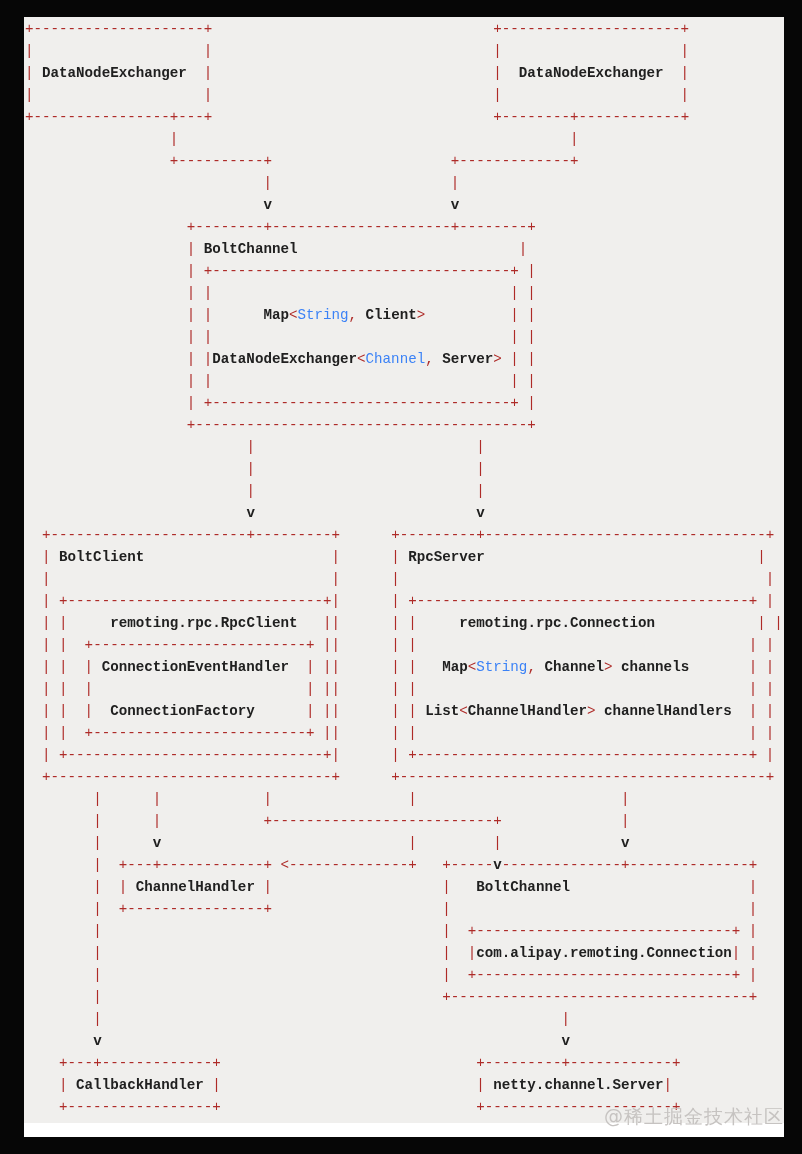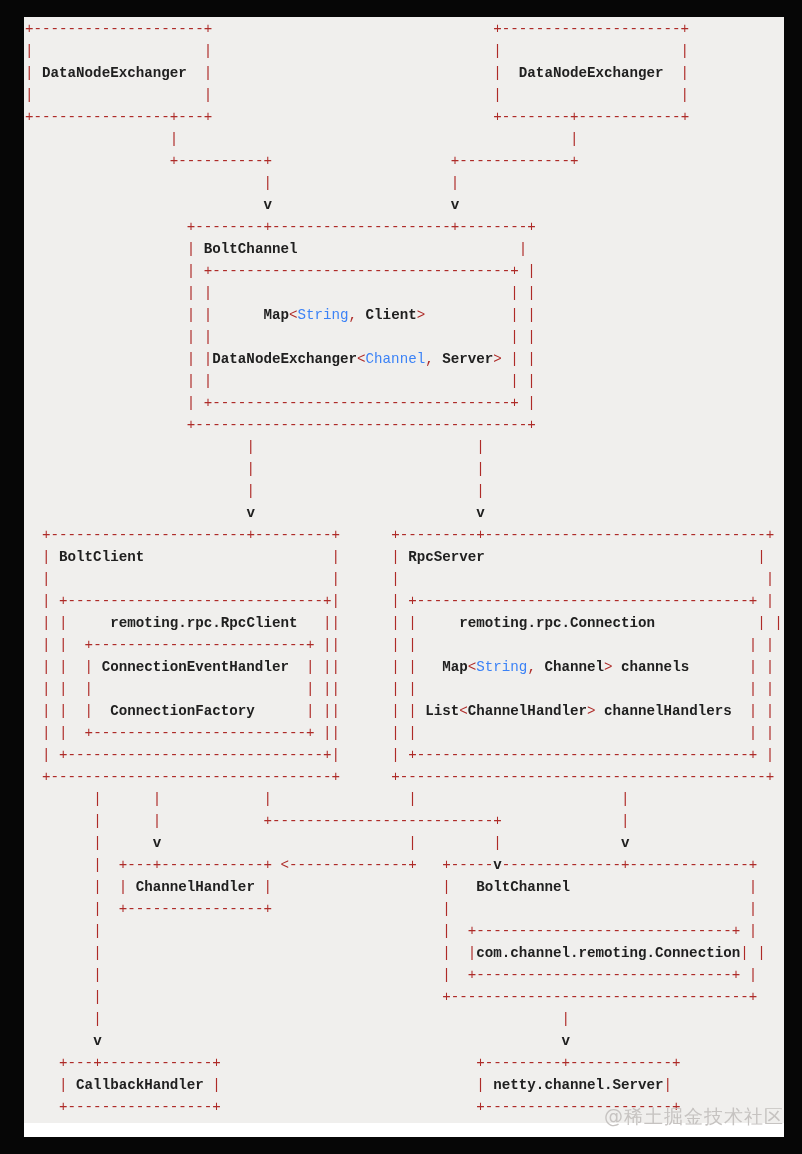--- a/index.html
+++ b/index.html
@@ -71,21 +71,21 @@
 <span><span class="c-r">  | |  +</span><span class="c-r">-------------------------</span><span class="c-r">+ ||</span><span class="c-r">      </span><span class="c-r">| |</span><span class="c-r">                                       </span><span class="c-r">| |</span></span>
 <span><span class="c-r">  | +</span><span class="c-r">------------------------------</span><span class="c-r">+|</span><span class="c-r">      </span><span class="c-r">| +</span><span class="c-r">---------------------------------------</span><span class="c-r">+ |</span></span>
 <span><span class="c-r">  +</span><span class="c-r">---------------------------------</span><span class="c-r">+</span><span class="c-r">      </span><span class="c-r">+</span><span class="c-r">-------------------------------------------</span><span class="c-r">+</span></span>
 <span><span class="c-r">        </span><span class="c-r">|</span><span class="c-r">      </span><span class="c-r">|</span><span class="c-r">            </span><span class="c-r">|</span><span class="c-r">                </span><span class="c-r">|</span><span class="c-r">                        </span><span class="c-r">|</span></span>
 <span><span class="c-r">        </span><span class="c-r">|</span><span class="c-r">      </span><span class="c-r">|</span><span class="c-r">            </span><span class="c-r">+</span><span class="c-r">--------------------------</span><span class="c-r">+</span><span class="c-r">              </span><span class="c-r">|</span></span>
 <span><span class="c-r">        </span><span class="c-r">|</span><span class="c-r">      </span><span class="c-k">v</span><span class="c-r">                             </span><span class="c-r">|</span><span class="c-r">         </span><span class="c-r">|</span><span class="c-r">              </span><span class="c-k">v</span></span>
 <span><span class="c-r">        </span><span class="c-r">|  +</span><span class="c-r">---</span><span class="c-r">+</span><span class="c-r">------------</span><span class="c-r">+ </span><span class="c-r">&lt;</span><span class="c-r">--------------</span><span class="c-r">+</span><span class="c-r">   </span><span class="c-r">+</span><span class="c-r">-----</span><span class="c-k">v</span><span class="c-r">--------------</span><span class="c-r">+</span><span class="c-r">--------------</span><span class="c-r">+</span></span>
 <span><span class="c-r">        </span><span class="c-r">|  | </span><span class="c-k">ChannelHandler</span><span class="c-r"> |</span><span class="c-r">                    </span><span class="c-r">|   </span><span class="c-k">BoltChannel</span><span class="c-r">                     </span><span class="c-r">|</span></span>
 <span><span class="c-r">        </span><span class="c-r">|  +</span><span class="c-r">----------------</span><span class="c-r">+</span><span class="c-r">                    </span><span class="c-r">|</span><span class="c-r">                                   </span><span class="c-r">|</span></span>
 <span><span class="c-r">        </span><span class="c-r">|</span><span class="c-r">                                        </span><span class="c-r">|  +</span><span class="c-r">------------------------------</span><span class="c-r">+ |</span></span>
-<span><span class="c-r">        </span><span class="c-r">|</span><span class="c-r">                                        </span><span class="c-r">|  |</span><span class="c-k">com.channel.remoting.Connection</span><span class="c-r">| |</span></span>
+<span><span class="c-r">        </span><span class="c-r">|</span><span class="c-r">                                        </span><span class="c-r">|  |</span><span class="c-k">com.alipay.remoting.Connection</span><span class="c-r">| |</span></span>
 <span><span class="c-r">        </span><span class="c-r">|</span><span class="c-r">                                        </span><span class="c-r">|  +</span><span class="c-r">------------------------------</span><span class="c-r">+ |</span></span>
 <span><span class="c-r">        </span><span class="c-r">|</span><span class="c-r">                                        </span><span class="c-r">+</span><span class="c-r">-----------------------------------</span><span class="c-r">+</span></span>
 <span><span class="c-r">        </span><span class="c-r">|</span><span class="c-r">                                                      </span><span class="c-r">|</span></span>
 <span><span class="c-k">        </span><span class="c-k">v</span><span class="c-k">                                                      </span><span class="c-k">v</span></span>
 <span><span class="c-r">    </span><span class="c-r">+</span><span class="c-r">---</span><span class="c-r">+</span><span class="c-r">-------------</span><span class="c-r">+</span><span class="c-r">                              </span><span class="c-r">+</span><span class="c-r">---------</span><span class="c-r">+</span><span class="c-r">------------</span><span class="c-r">+</span></span>
 <span><span class="c-r">    </span><span class="c-r">| </span><span class="c-k">CallbackHandler</span><span class="c-r"> |</span><span class="c-r">                              </span><span class="c-r">| </span><span class="c-k">netty.channel.Server</span><span class="c-r">|</span></span>
 <span><span class="c-r">    </span><span class="c-r">+</span><span class="c-r">-----------------</span><span class="c-r">+</span><span class="c-r">                              </span><span class="c-r">+</span><span class="c-r">----------------------</span><span class="c-r">+</span></span>
 </pre>
 <div class="watermark">@稀土掘金技术社区</div>
 

